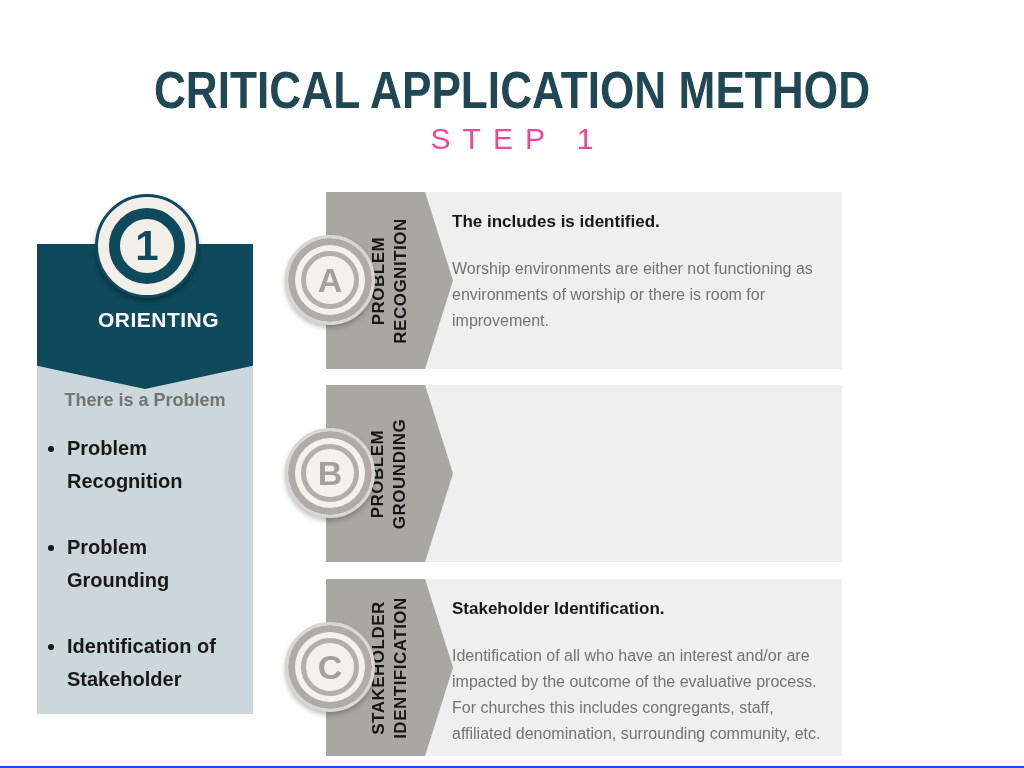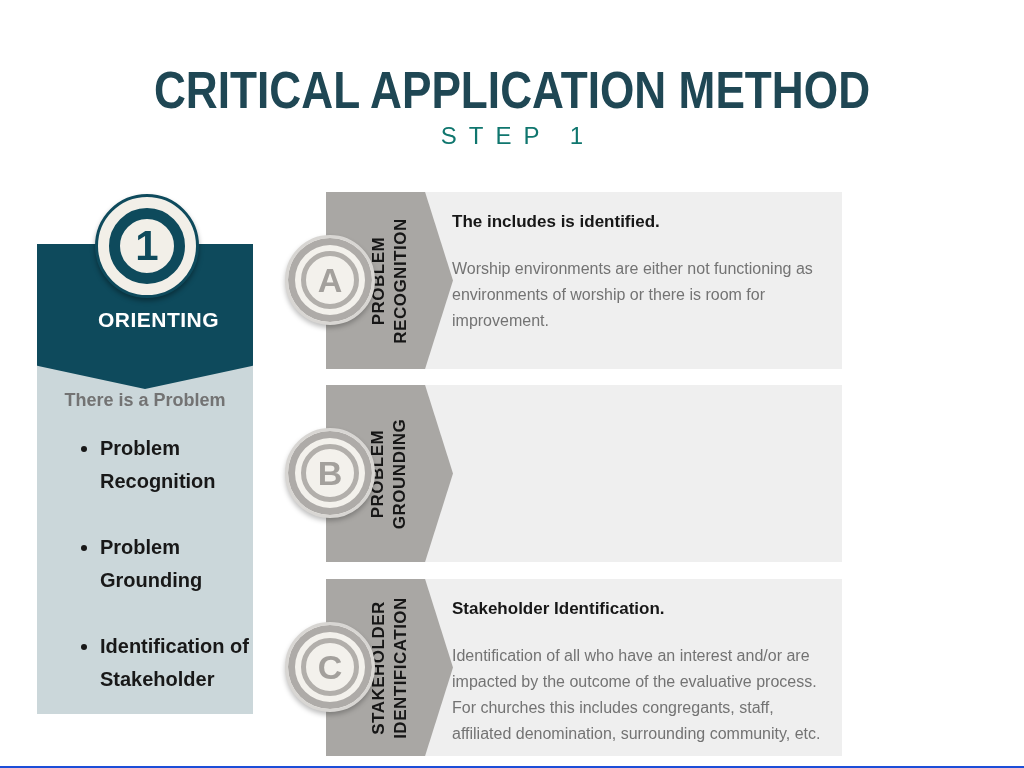--- a/index.html
+++ b/index.html
@@ -11,21 +11,21 @@
 
   
   .title {
     position:absolute; top:16px; left:0; width:100%;
     text-align:center; font-size:52px; font-weight:bold; color:#1f4754;
     transform:scaleX(0.85); transform-origin:center; white-space:nowrap;
     letter-spacing:0px;
   }
   .subtitle {
     position:absolute; top:78px; left:0; width:100%;
-    text-align:center; font-size:24px; font-weight:500; color:#0f766e;
+    text-align:center; font-size:30px; font-weight:500; color:#ec4899;
     letter-spacing:12px; text-indent:12px;
   }
 
   
   .left-box {
     position:absolute; left:37px; top:322px; width:216px; height:348px;
     background:#cbd7da;
   }
   .banner {
     position:absolute; left:37px; top:200px; width:216px; height:145px;
@@ -50,21 +50,21 @@
     display:flex; align-items:center; justify-content:center;
   }
   .badge-num { font-size:42px; font-weight:bold; color:#0e4a5c; line-height:1; }
 
   .left-heading {
     position:absolute; left:37px; top:346px; width:216px;
     text-align:center; font-size:18px; font-weight:bold; color:#737373;
   }
   .left-list {
     position:absolute; left:37px; top:388px; width:216px;
-    list-style:disc; padding-left:63px;
+    list-style:disc; padding-left:30px;
   }
   .left-list li {
     font-size:20px; font-weight:bold; color:#181818;
     line-height:33px; margin-bottom:33px;
   }
 
   
   .step-row { position:absolute; left:326px; width:516px; height:177px; }
   .row-a { top:148px; }
   .row-b { top:341px; }

